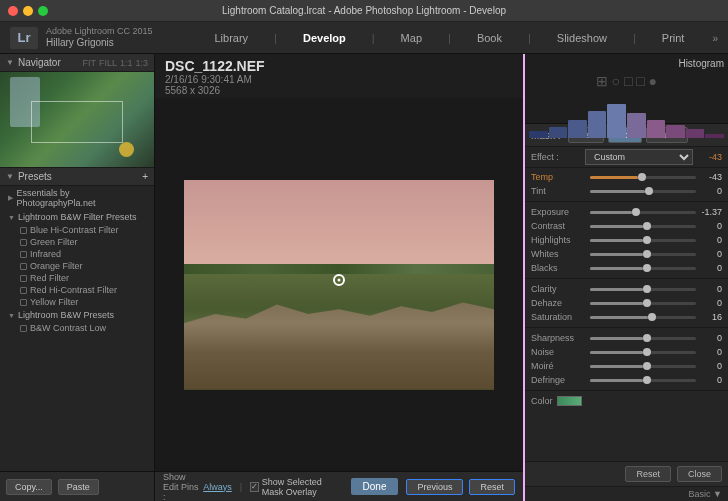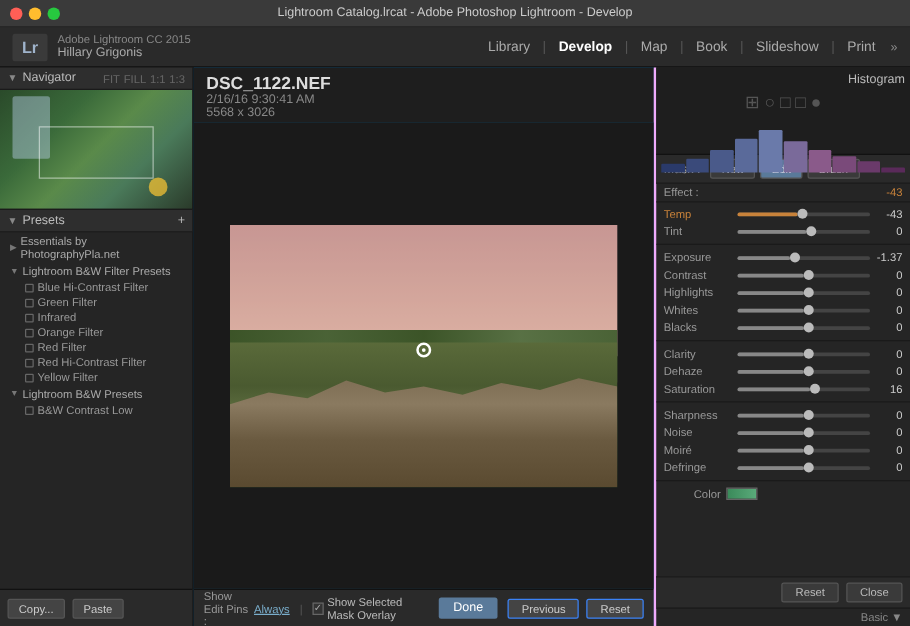--- a/index.html
+++ b/index.html
@@ -68,21 +68,21 @@
       display: flex;
       flex-direction: column;
       margin-right: auto;
       line-height: 1.2;
     }
     .app-info-top { font-size: 9px; color: #888; }
     .app-info-name { font-size: 10px; color: #aaa; }
     .nav-menu {
       display: flex;
       align-items: flex-end;
-      gap: 0;
+      gap: 16px;
       font-size: 11px;
     }
     .nav-item {
       padding: 0 8px;
       color: #aaa;
       cursor: pointer;
     }
     .nav-item.active {
       color: #fff;
       font-weight: bold;
@@ -538,21 +538,20 @@
       font-size: 9px;
       color: #888;
       border-top: 1px solid #1a1a1a;
     }
 
     .color-swatch-row {
       display: flex;
       align-items: flex-end;
       padding: 2px 6px;
       gap: 4px;
-      margin-left: 24px;
     }
     .color-swatch {
       width: 25px; height: 10px;
       background: linear-gradient(90deg, #3a8a5a, #5aaa7a);
       border: 1px solid #666;
     }
 
     
     ::-webkit-scrollbar { width: 4px; }
     ::-webkit-scrollbar-track { background: #1a1a1a; }
@@ -716,20 +715,23 @@
 
     <div class="mask-toolbar">
       <span class="mask-label">Mask :</span>
       <button class="mask-btn">New</button>
       <button class="mask-btn active">Edit</button>
       <button class="mask-btn">Brush</button>
     </div>
 
     <div class="effect-row">
       <span class="effect-label">Effect :</span>
+      <select class="effect-select">
+        <option>Custom</option>
+      </select>
       <span class="effect-value" style="color:#c8823a;">-43</span>
     </div>
 
     <div class="sliders-section">
       <div class="slider-row">
         <span class="slider-label slider-label-orange">Temp</span>
         <div class="slider-track slider-track-orange">
           <div class="slider-fill" style="width:45%;"></div>
           <div class="slider-thumb" style="left:45%;"></div>
         </div>

